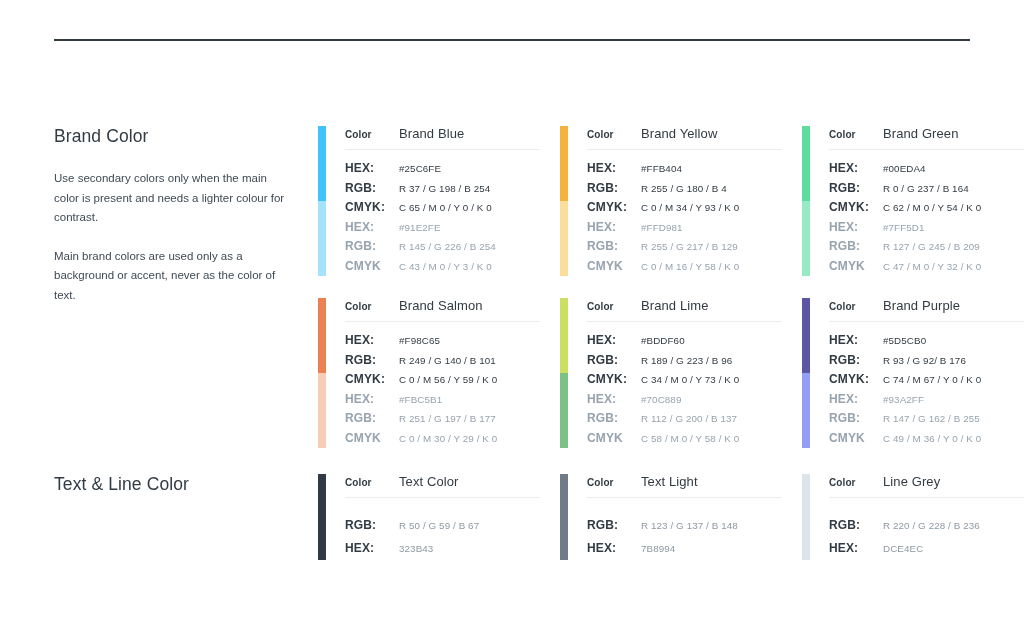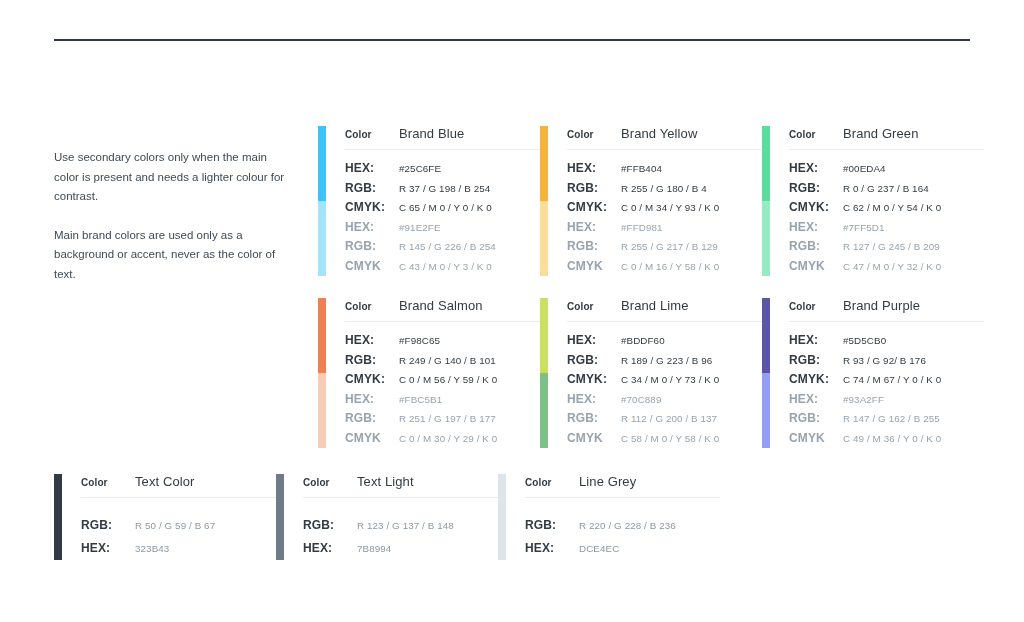--- a/index.html
+++ b/index.html
@@ -78,20 +78,21 @@
   .desc-para + .desc-para { margin-top: 19px; }
 
   
   .cards-col { flex: 1 1 auto; }
 
   .card-grid {
     display: grid;
     grid-template-columns: repeat(3, 222px);
     column-gap: 0px;
     row-gap: 0px;
+    gap: 20px;
   }
   .card-grid.row-gap { row-gap: 22px; }
 
   .swatch-card { display: flex; }
 
   
   .chip {
     width: 8px;
     flex: 0 0 8px;
     display: flex;
@@ -165,20 +166,21 @@
 <body>
 
 <div class="page-header">
   <div class="header-rule"></div>
 </div>
 
 <div class="section" id="brand-section">
   <div class="section-inner">
 
     <div class="section-title-col">
+      <h2 class="section-title">Brand Color</h2>
       <div class="section-desc">
         <p class="desc-para">Use secondary colors only when the main color is present and needs a lighter colour for contrast.</p>
         <p class="desc-para">Main brand colors are used only as a background or accent, never as the color of text.</p>
       </div>
     </div>
 
     <div class="cards-col">
       <div class="card-grid row-gap">
 
         <div class="swatch-card">
@@ -416,20 +418,23 @@
         </div>
 
       </div>
     </div>
   </div>
 </div>
 
 <div class="section" id="text-section">
   <div class="section-inner">
 
+    <div class="section-title-col">
+      <h2 class="section-title">Text &amp; Line Color</h2>
+    </div>
 
     <div class="cards-col">
       <div class="card-grid">
 
         <div class="swatch-card">
           <div class="chip">
             <div class="chip-solid" style="background:#323B43"></div>
           </div>
           <div class="card-body">
             <div class="card-head">

